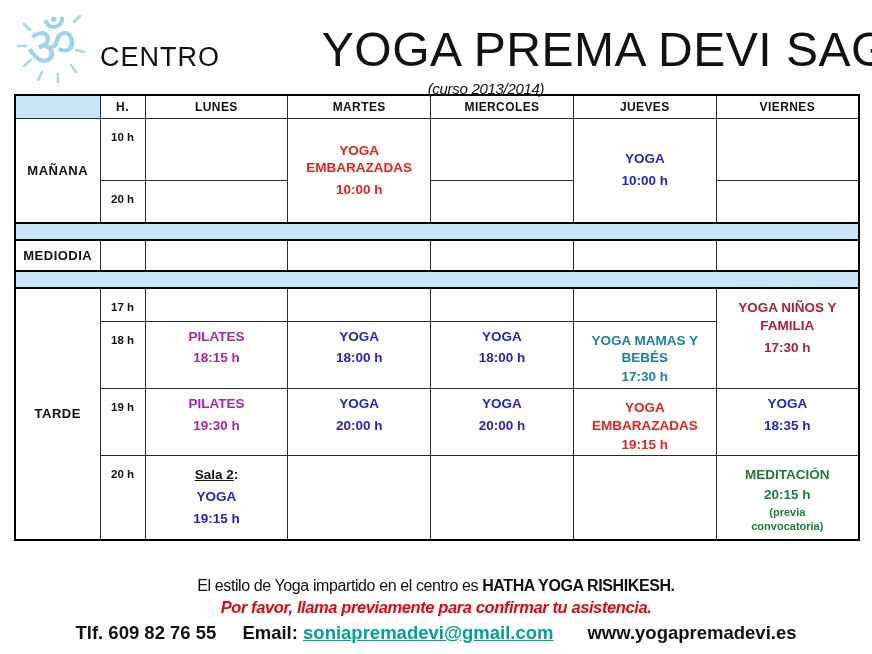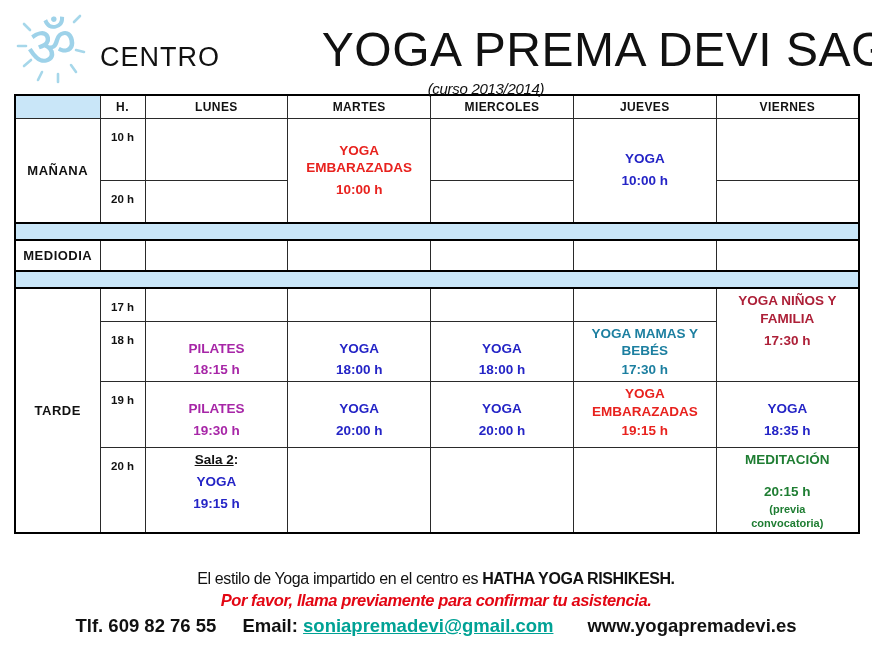--- a/index.html
+++ b/index.html
@@ -25,22 +25,22 @@
   tr.r-band { height:17px; }
   tr.r-medio { height:31px; }
   tr.r-17 { height:33px; } tr.r-18 { height:55px; } tr.r-19 { height:66px; } tr.r-20 { height:84px; }
 
   td.corner { background:var(--band); }
   td.band { background:var(--band); border-top:2px solid #000; border-bottom:2px solid #000; border-left:none; border-right:none; }
   td.colhead { font-weight:bold; font-size:12px; color:#111; letter-spacing:0.4px; }
   td.section { font-weight:bold; font-size:13px; color:#111; letter-spacing:0.5px; }
   td.hour { font-weight:bold; font-size:11.5px; color:#111; vertical-align:top; padding-top:12px; }
   td.cls { font-weight:bold; font-size:13.5px; line-height:1.32; padding:2px 12px; }
-  td.v-top { vertical-align:top; padding-top:18px; }
-  td.v-top-sm { vertical-align:top; padding-top:3px; }
+  td.v-top { vertical-align:top; padding-top:6px; }
+  td.v-top-sm { vertical-align:top; padding-top:10px; }
   .cell-time { margin-top:4px; }
   .cell-note { font-size:11px; max-width:96px; margin:2px auto 0; line-height:1.25; }
   .u { text-decoration:underline; }
   .c-black { color:#111; }
   .c-blue { color:var(--blue); }
   .c-red { color:var(--red); }
   .c-purple { color:var(--purple); }
   .c-teal { color:var(--teal); }
   .c-crimson { color:var(--crimson); }
   .c-green { color:var(--green); }
@@ -201,21 +201,21 @@
       <td class="cls v-top-sm">
         <div class="cell-title c-black"><span class="u">Sala 2</span><span>:</span></div>
         <div class="cell-title c-blue" style="margin-top:4px">YOGA</div>
         <div class="cell-time c-blue">19:15 h</div>
       </td>
       <td></td>
       <td></td>
       <td></td>
       <td class="cls c-green v-top-sm">
         <div class="cell-title">MEDITACIÓN</div>
-        <div class="cell-time" style="margin-top:14px">20:15 h</div>
+        <div class="cell-time" style="margin-top:2px">20:15 h</div>
         <div class="cell-note">(previa convocatoria)</div>
       </td>
     </tr>
   </tbody>
     </table>
 
   <div class="footer">
     <div class="f-line1"><span>El estilo de Yoga impartido en el centro es </span><span class="bold">HATHA YOGA RISHIKESH.</span></div>
     <div class="f-line2">Por favor, llama previamente para confirmar tu asistencia.</div>
     <div class="f-line3">

